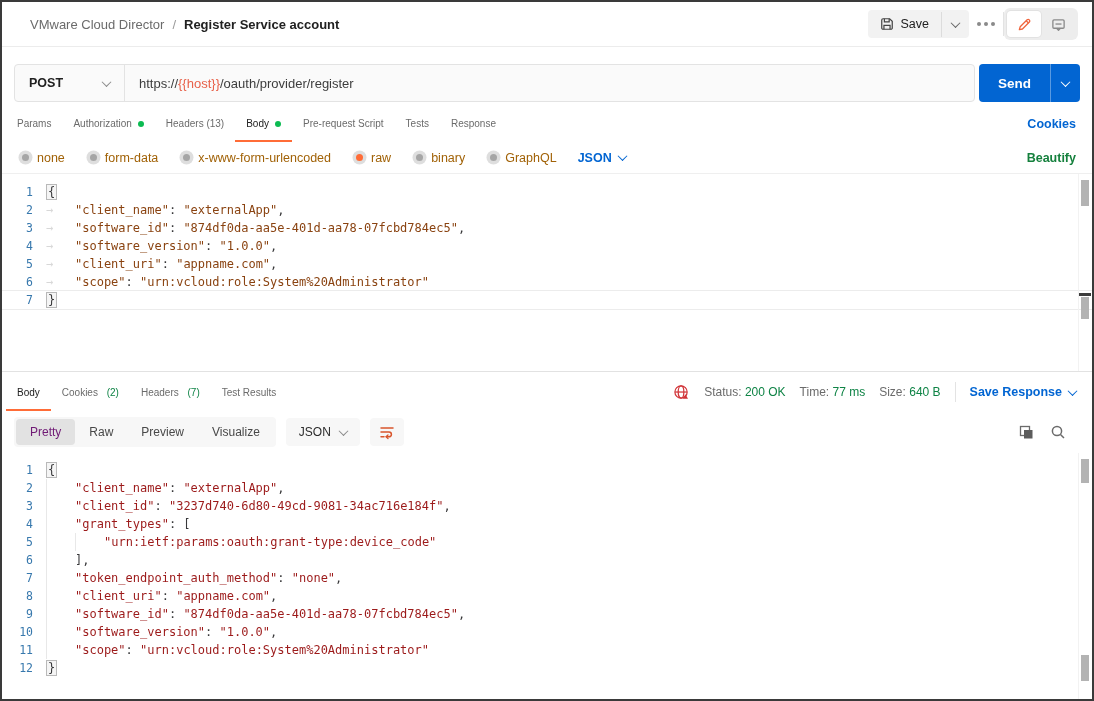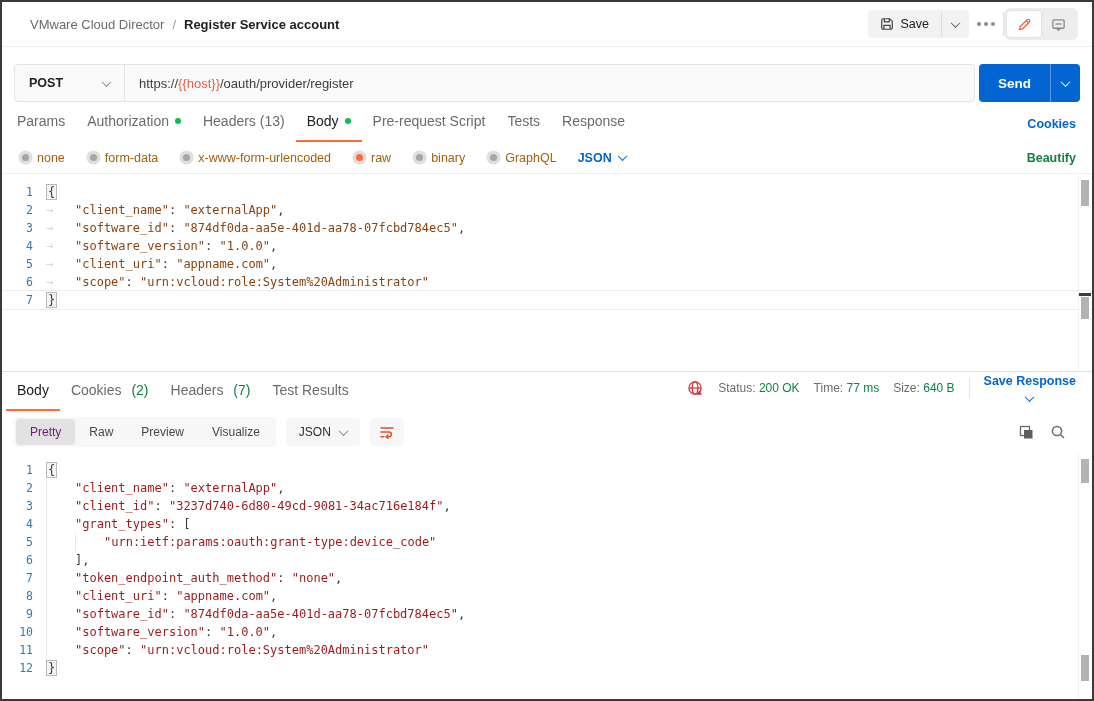--- a/index.html
+++ b/index.html
@@ -32,21 +32,21 @@
             padding:0 14px; border-right:1px solid #e3e3e3; font-weight:700; font-size:12.5px; color:#212121; cursor:pointer; }
   .method .chev { color:#8a8a8a; }
   .url-text { padding-left:14px; font-size:13px; color:#3d3d3d; }
   .url-var { color:#e8614a; }
   .send-group { display:flex; height:38px; background:#0265d2; border-radius:4px; overflow:hidden; color:#fff; }
   .send-main { display:flex; align-items:center; padding:0 19px; font-weight:700; font-size:13.5px; cursor:pointer; }
   .send-caret { display:flex; align-items:center; padding:0 11px; border-left:1px solid rgba(255,255,255,.35); cursor:pointer; }
 
   
   .reqtabs { min-height:40px; height:40px; display:flex; align-items:flex-end; padding:0 4px; }
-  .tab { padding:0 11px 11px; font-size:14px; color:#6b6b6b; border-bottom:2px solid transparent;
+  .tab { padding:0 11px 11px; font-size:10px; color:#6b6b6b; border-bottom:2px solid transparent;
          display:flex; align-items:center; gap:6px; cursor:pointer; white-space:nowrap; }
   .tab.active { color:#212121; border-bottom-color:#ff6c37; }
   .dot { width:6px; height:6px; border-radius:50%; background:#0cbb52; }
   .cookies { margin-left:auto; color:#0265d2; font-weight:700; font-size:12.5px; padding:0 12px 11px; cursor:pointer; }
 
   
   .radios { min-height:32px; height:32px; display:flex; align-items:center; gap:21px;
             padding:0 16px; border-bottom:1px solid #efefef; }
   .radio-item { display:flex; align-items:center; gap:8px; font-size:12.5px; color:#a16207; cursor:pointer; }
   .radio { width:7px; height:7px; border-radius:50%; background:#a6a6a6; box-shadow:0 0 0 3.5px #dedede; margin-left:4px; }
@@ -71,21 +71,21 @@
   .scrolltrack { position:absolute; top:0; right:0; width:14px; height:100%; border-left:1px solid #f2f2f2; cursor:pointer; }
   .thumb { position:absolute; right:3px; width:8px; background:#b3b3b3; }
   .marker { position:absolute; right:1px; width:12px; background:#3c3c3c; }
 
   
   .restabs { min-height:39px; height:39px; display:flex; align-items:flex-end; padding:0 4px; }
   .res-meta { margin-left:auto; display:flex; align-items:center; gap:14px; padding:0 12px 9px; }
   .meta-pair { font-size:12px; color:#6b6b6b; white-space:nowrap; }
   .meta-pair b { color:#0e8345; font-weight:400; }
   .meta-div { width:1px; height:20px; background:#e3e3e3; }
-  .save-resp { display:flex; align-items:center; gap:7px; color:#0265d2; font-weight:700; font-size:12.5px; cursor:pointer;flex-direction:column; }
+  .save-resp { display:flex; align-items:center; gap:7px; color:#0265d2; font-weight:700; font-size:12.5px; cursor:pointer; }
   .count-green { color:#0e8345; }
 
   
   .restoolbar { min-height:42px; height:42px; display:flex; align-items:center; padding:0 12px; gap:10px; }
   .seg { display:flex; background:#f7f7f7; border-radius:4px; padding:2px; }
   .seg-item { padding:6px 14px; font-size:12px; color:#484848; border-radius:4px; cursor:pointer; }
   .seg-item.active { background:#e2e2e2; color:#701a75; }
   .btn-json { display:flex; align-items:center; gap:9px; background:#f7f7f7; border-radius:4px;
               padding:7px 13px; font-size:12px; color:#2b2b2b; cursor:pointer; }
   .btn-json .chev { color:#8a8a8a; }

